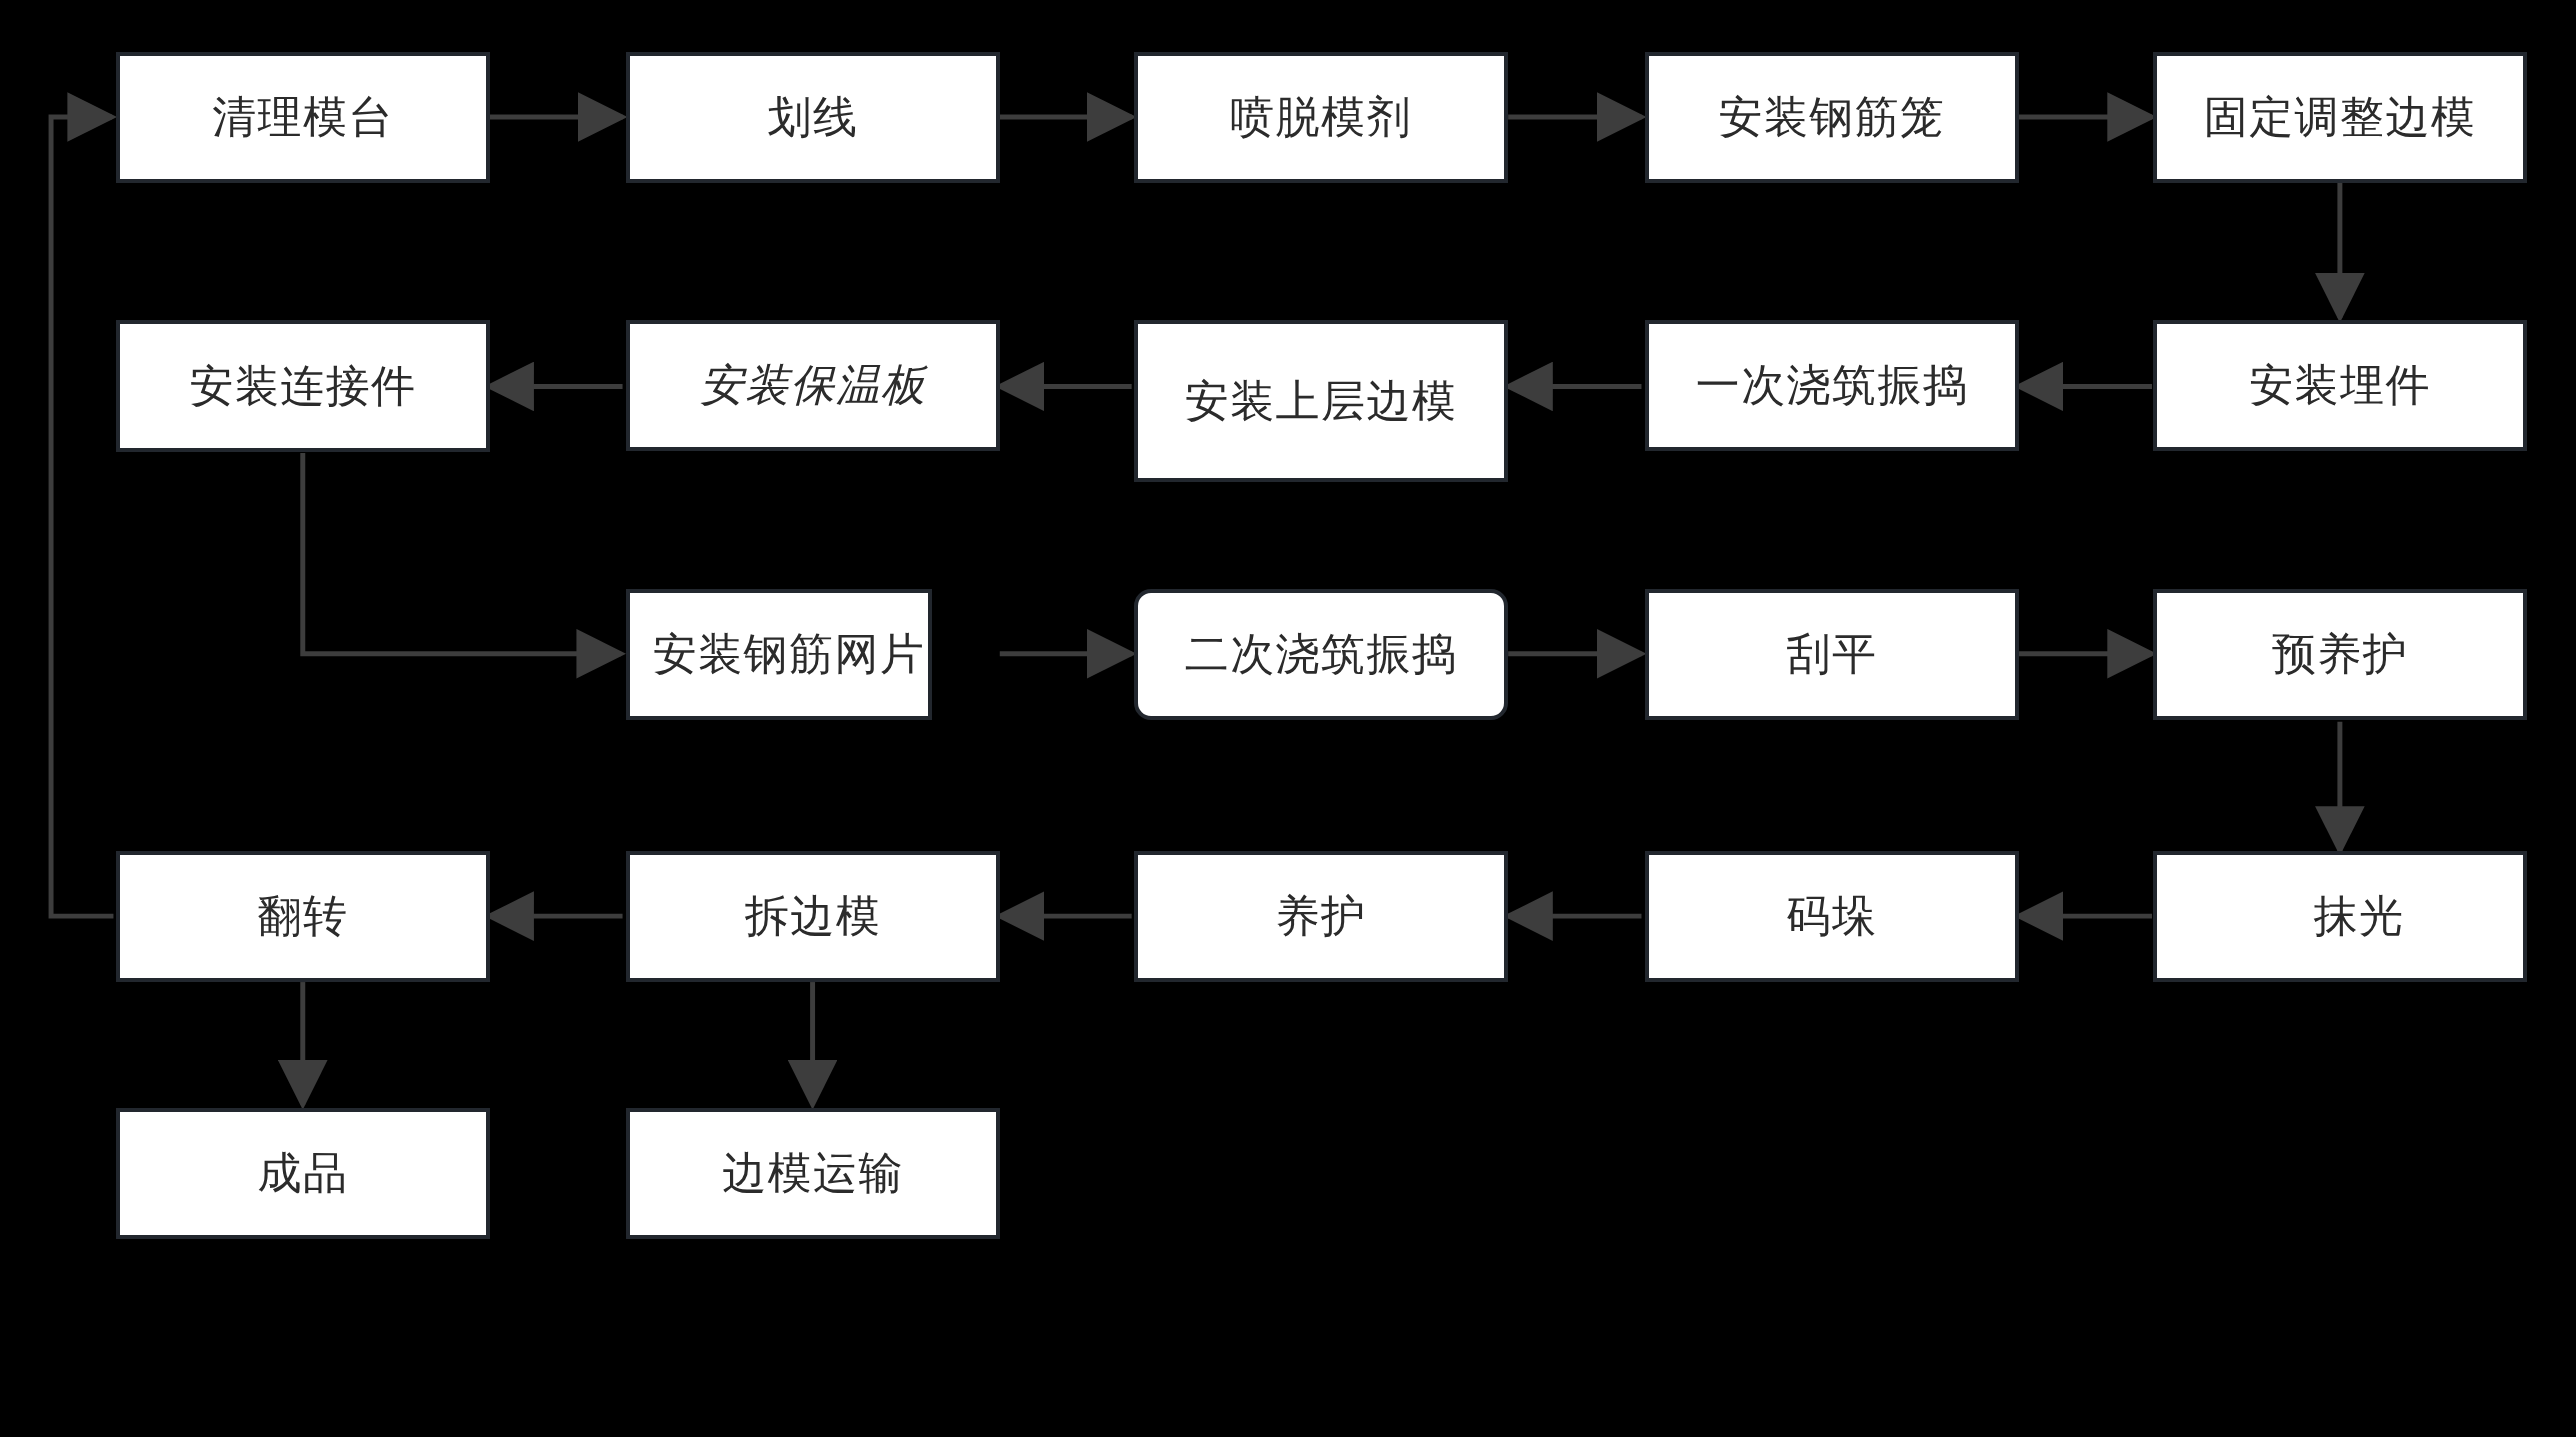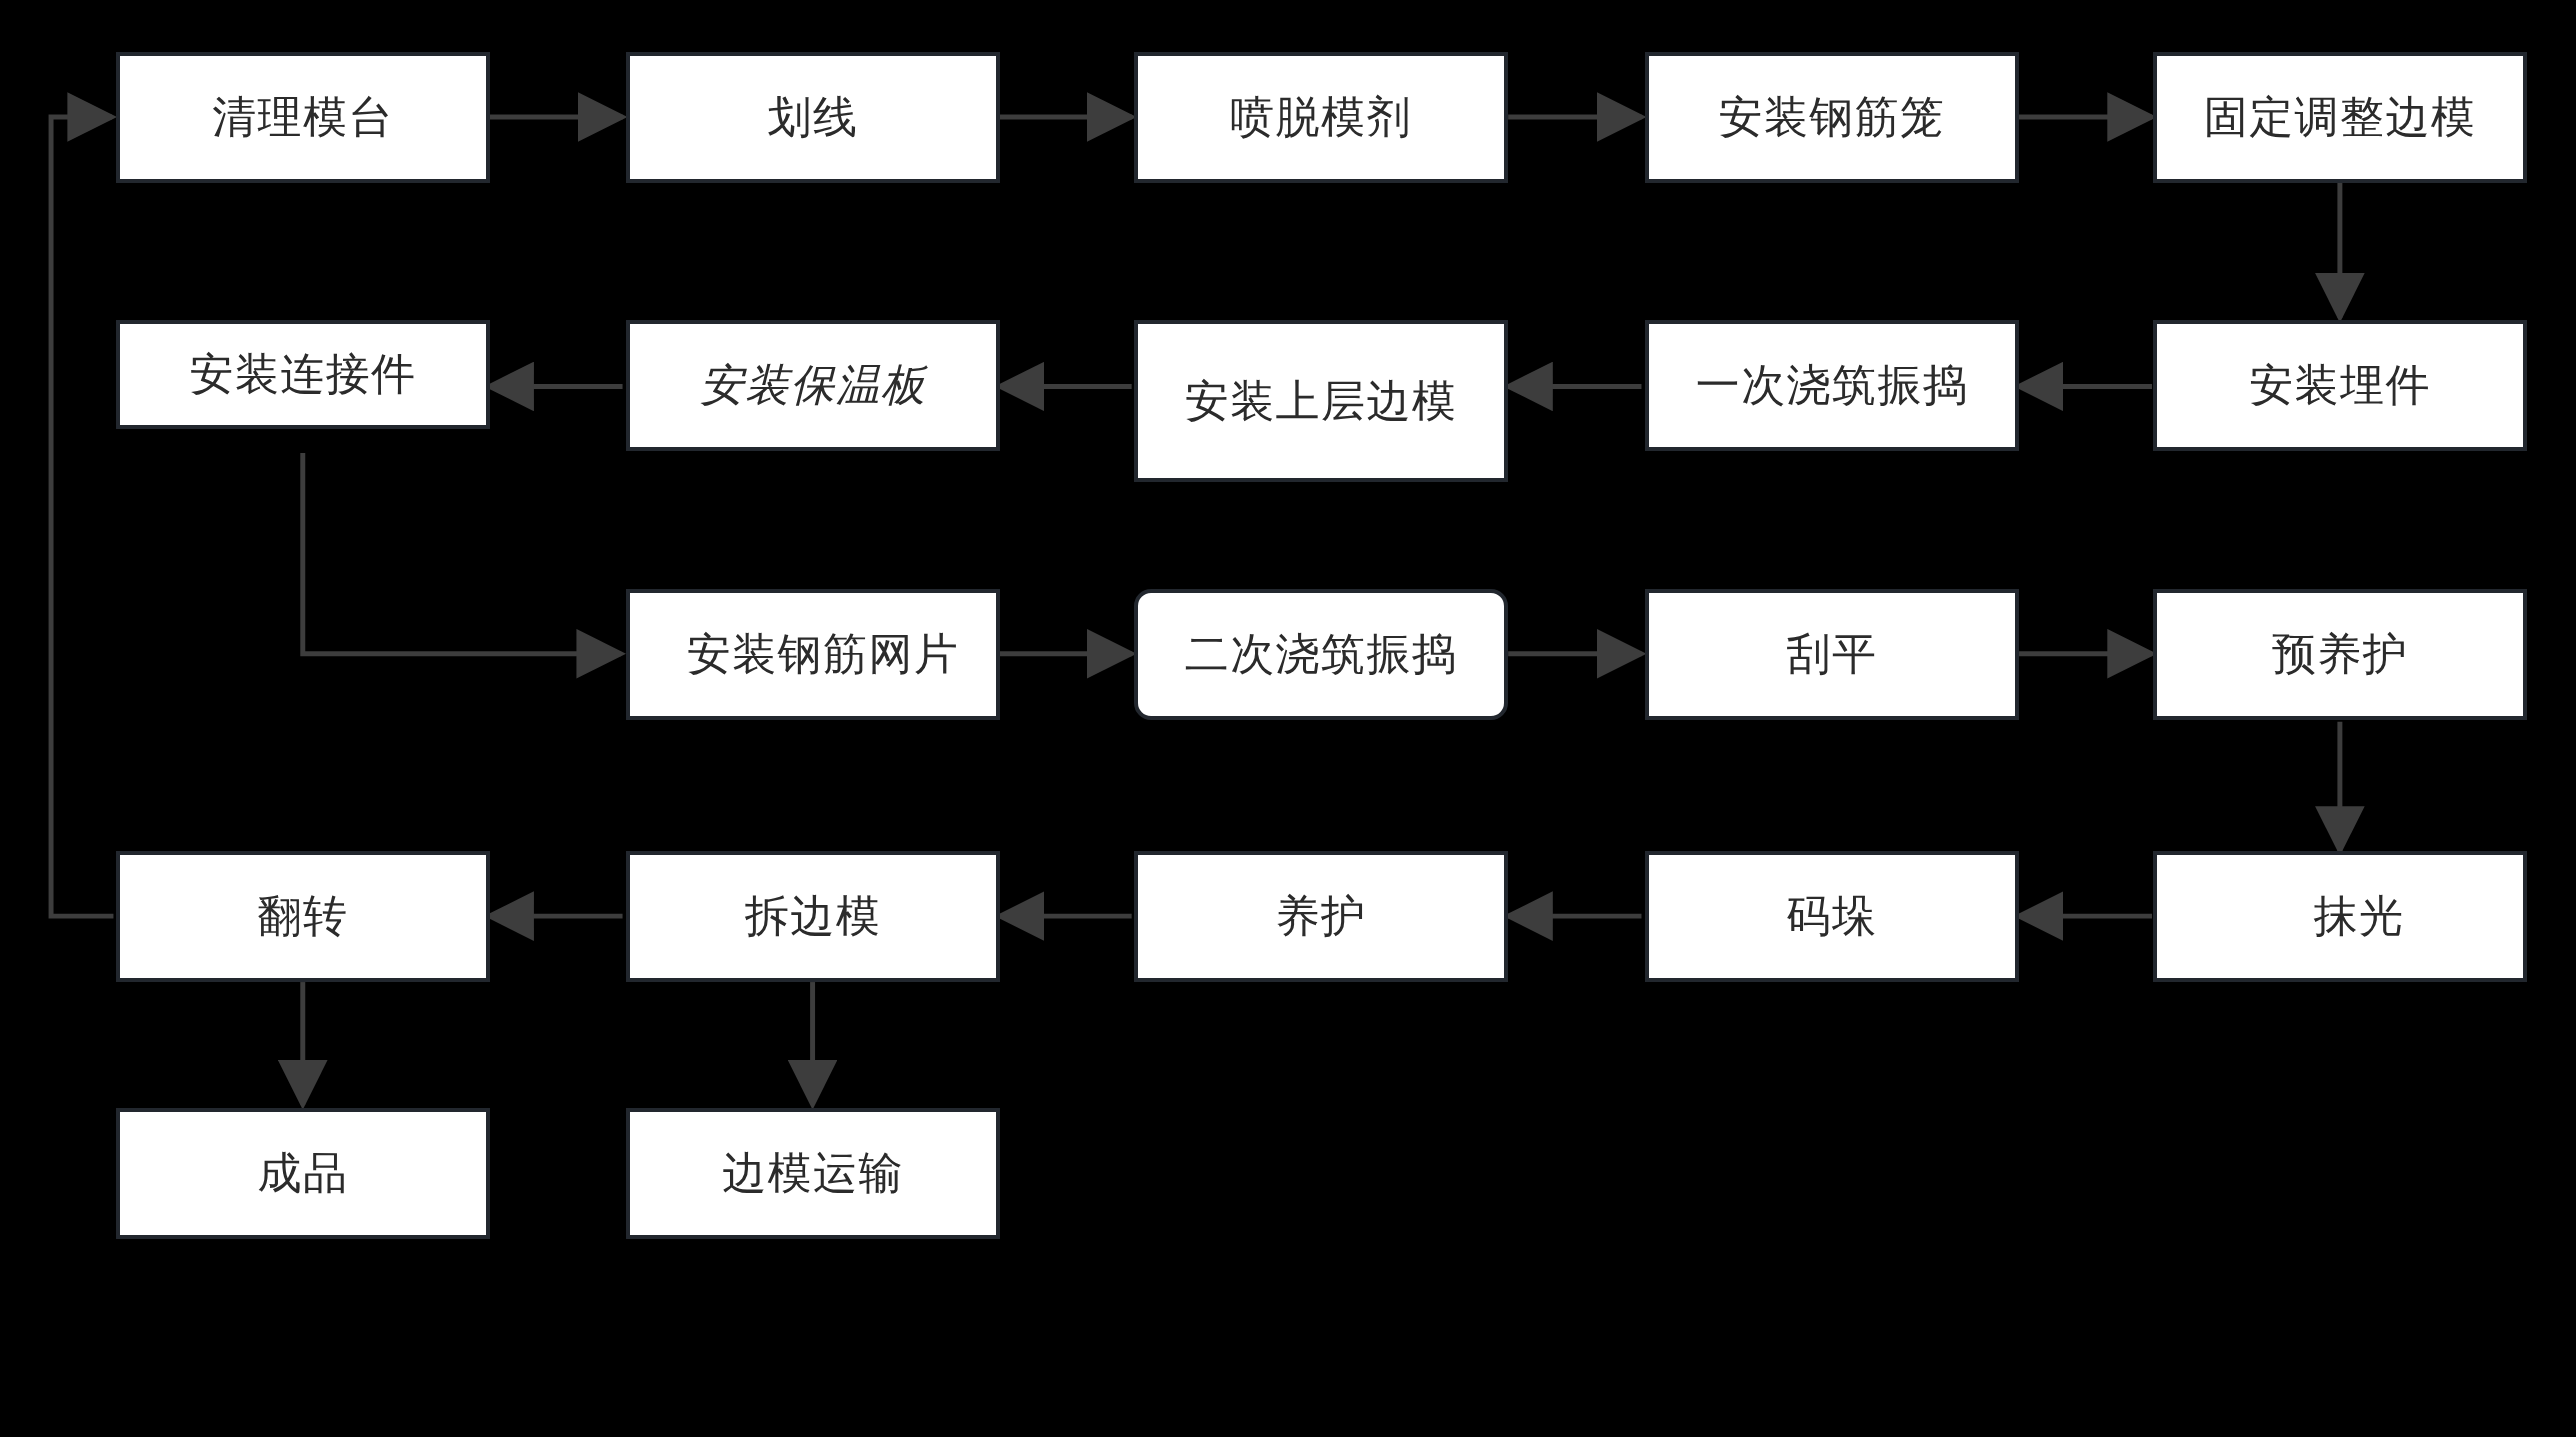--- a/index.html
+++ b/index.html
@@ -109,37 +109,37 @@
   <div class="node" style="left:1134px; top:52px; width:374px; height:131px;">
     <span class="node-label">喷脱模剂</span>
   </div>
   <div class="node" style="left:1645px; top:52px; width:374px; height:131px;">
     <span class="node-label">安装钢筋笼</span>
   </div>
   <div class="node" style="left:2153px; top:52px; width:374px; height:131px;">
     <span class="node-label">固定调整边模</span>
   </div>
 
-  <div class="node" style="left:116px; top:320px; width:374px; height:109px;">
+  <div class="node" style="left:116px; top:320px; width:374px; height:132px;">
     <span class="node-label">安装连接件</span>
   </div>
   <div class="node" style="left:626px; top:320px; width:374px; height:131px;font-style:italic;">
     <span class="node-label">安装保温板</span>
   </div>
   <div class="node" style="left:1134px; top:320px; width:374px; height:162px;justify-content:center;">
     <span class="node-label">安装上层边模</span>
   </div>
   <div class="node" style="left:1645px; top:320px; width:374px; height:131px;">
     <span class="node-label">一次浇筑振捣</span>
   </div>
   <div class="node" style="left:2153px; top:320px; width:374px; height:131px;">
     <span class="node-label">安装埋件</span>
   </div>
 
-  <div class="node" style="left:626px; top:589px; width:374px; height:131px;padding-left:20px;">
+  <div class="node" style="left:626px; top:589px; width:306px; height:131px;padding-left:20px;">
     <span class="node-label">安装钢筋网片</span>
   </div>
   <div class="node" style="left:1134px; top:589px; width:374px; height:131px;border-radius:17px;">
     <span class="node-label">二次浇筑振捣</span>
   </div>
   <div class="node" style="left:1645px; top:589px; width:374px; height:131px;">
     <span class="node-label">刮平</span>
   </div>
   <div class="node" style="left:2153px; top:589px; width:374px; height:131px;">
     <span class="node-label">预养护</span>

